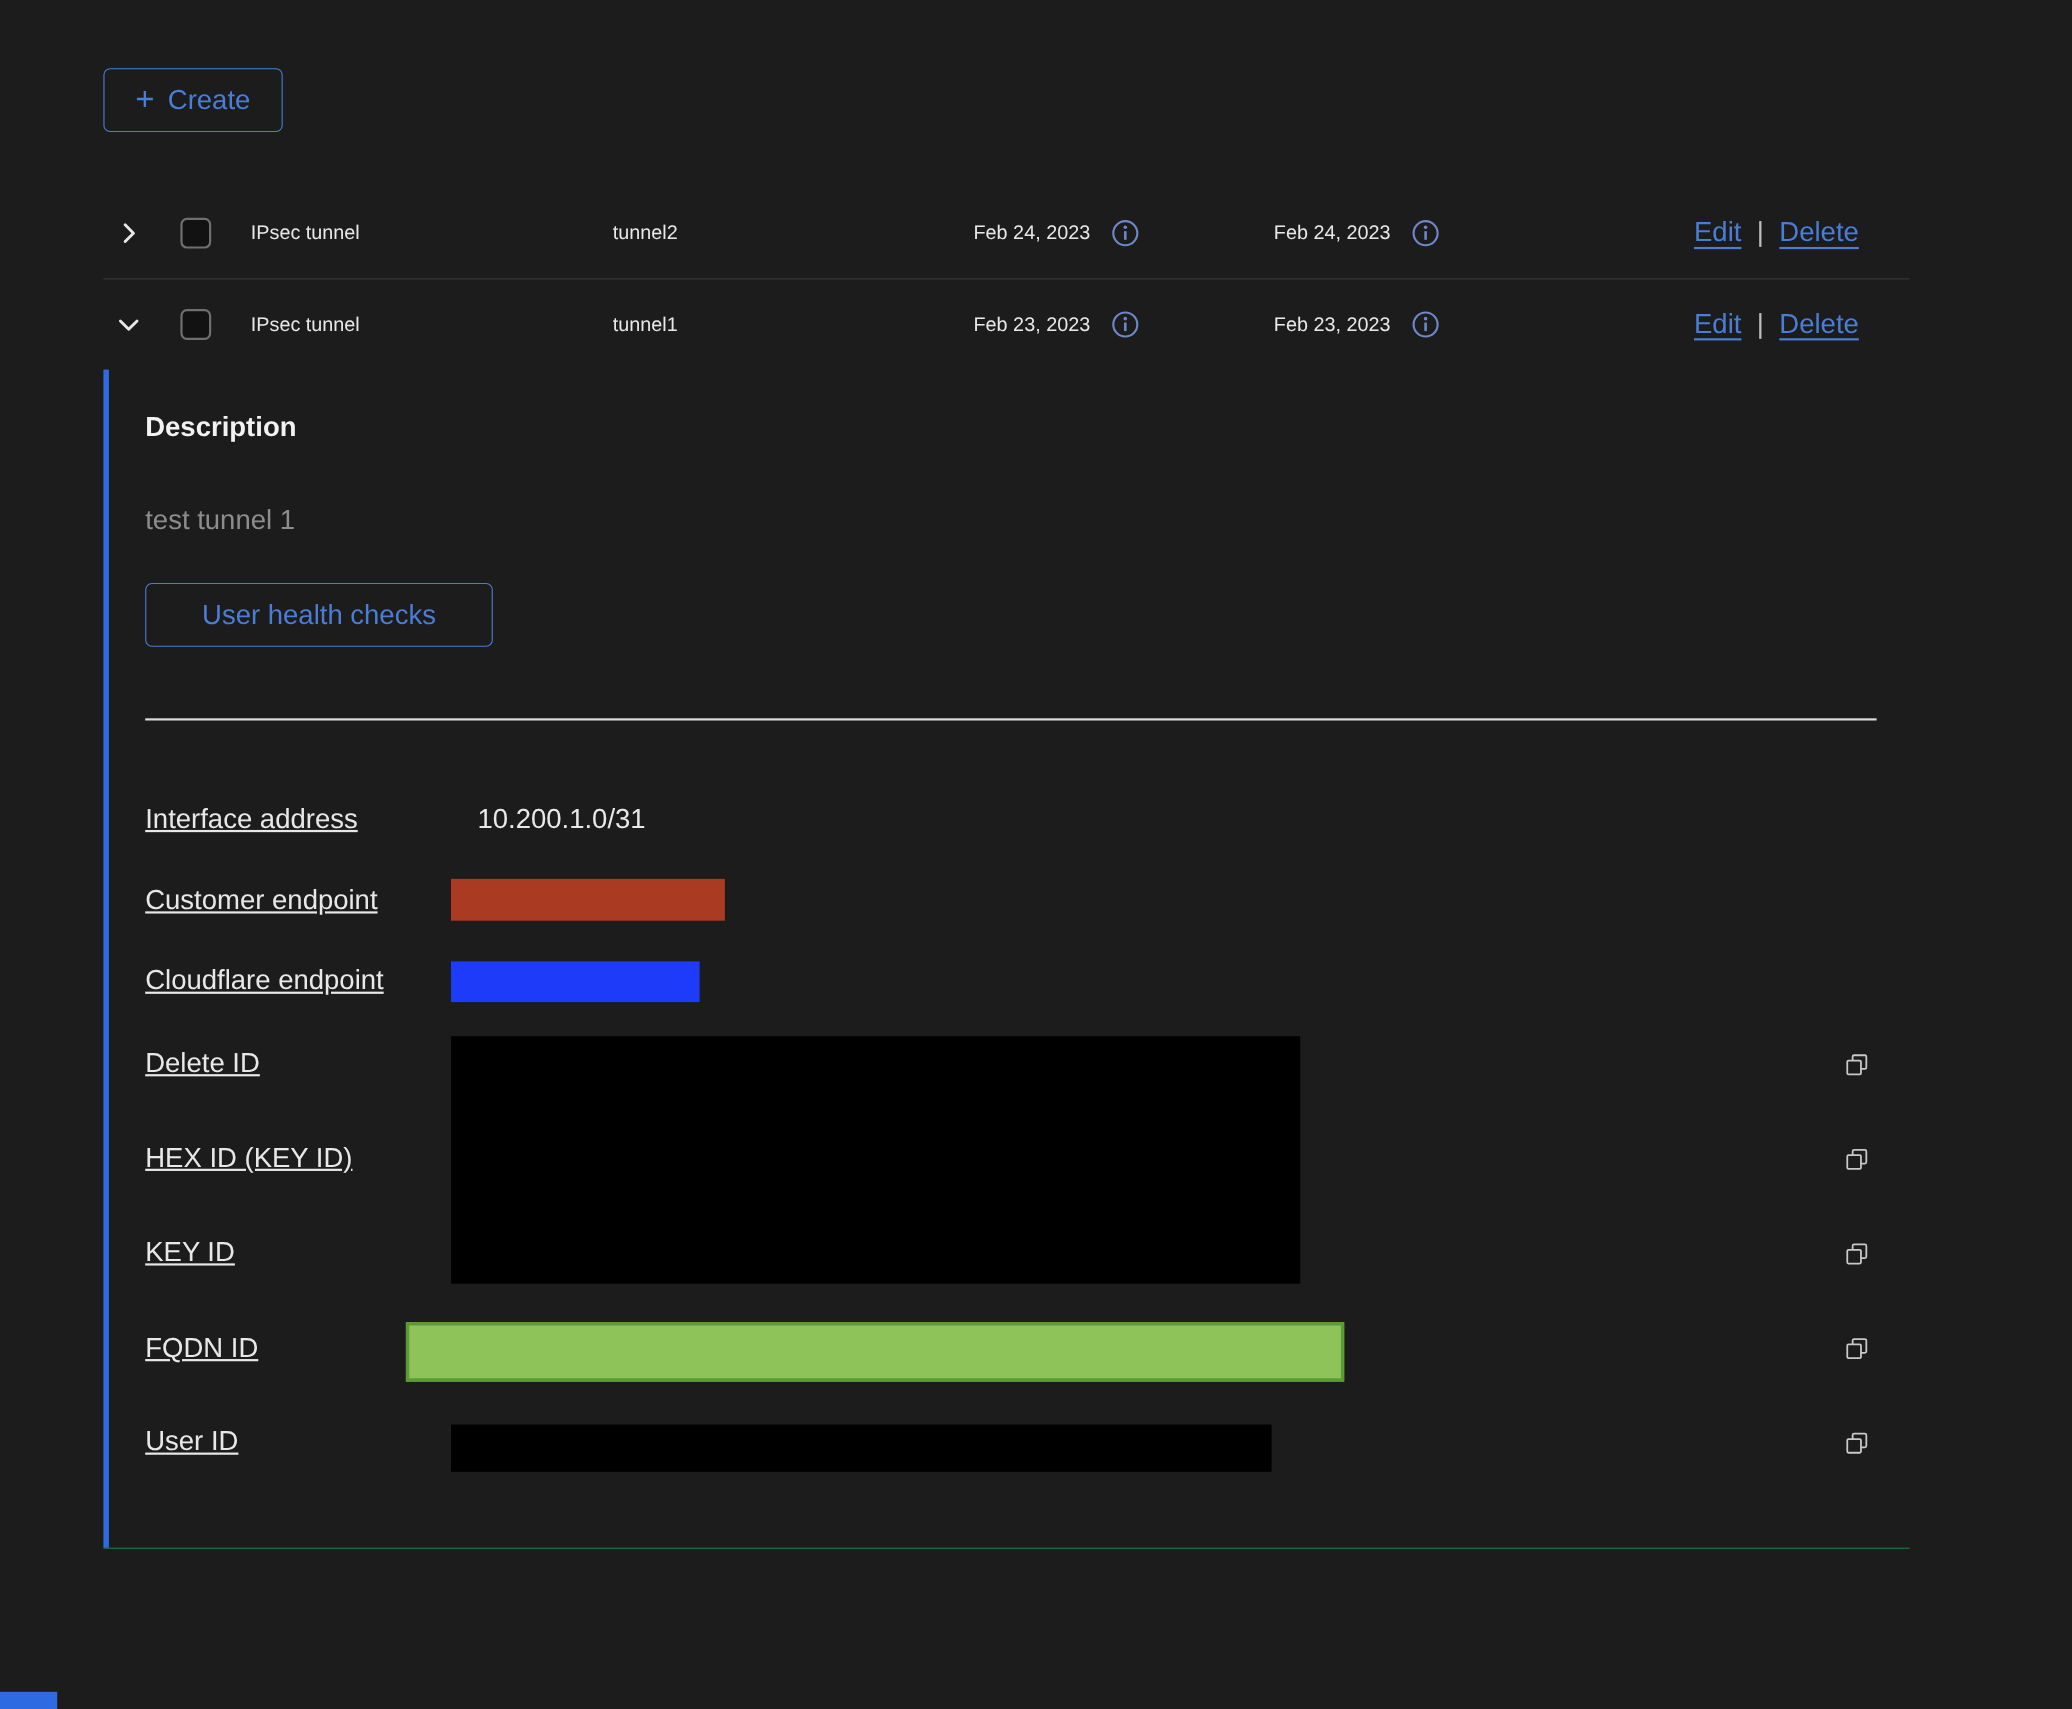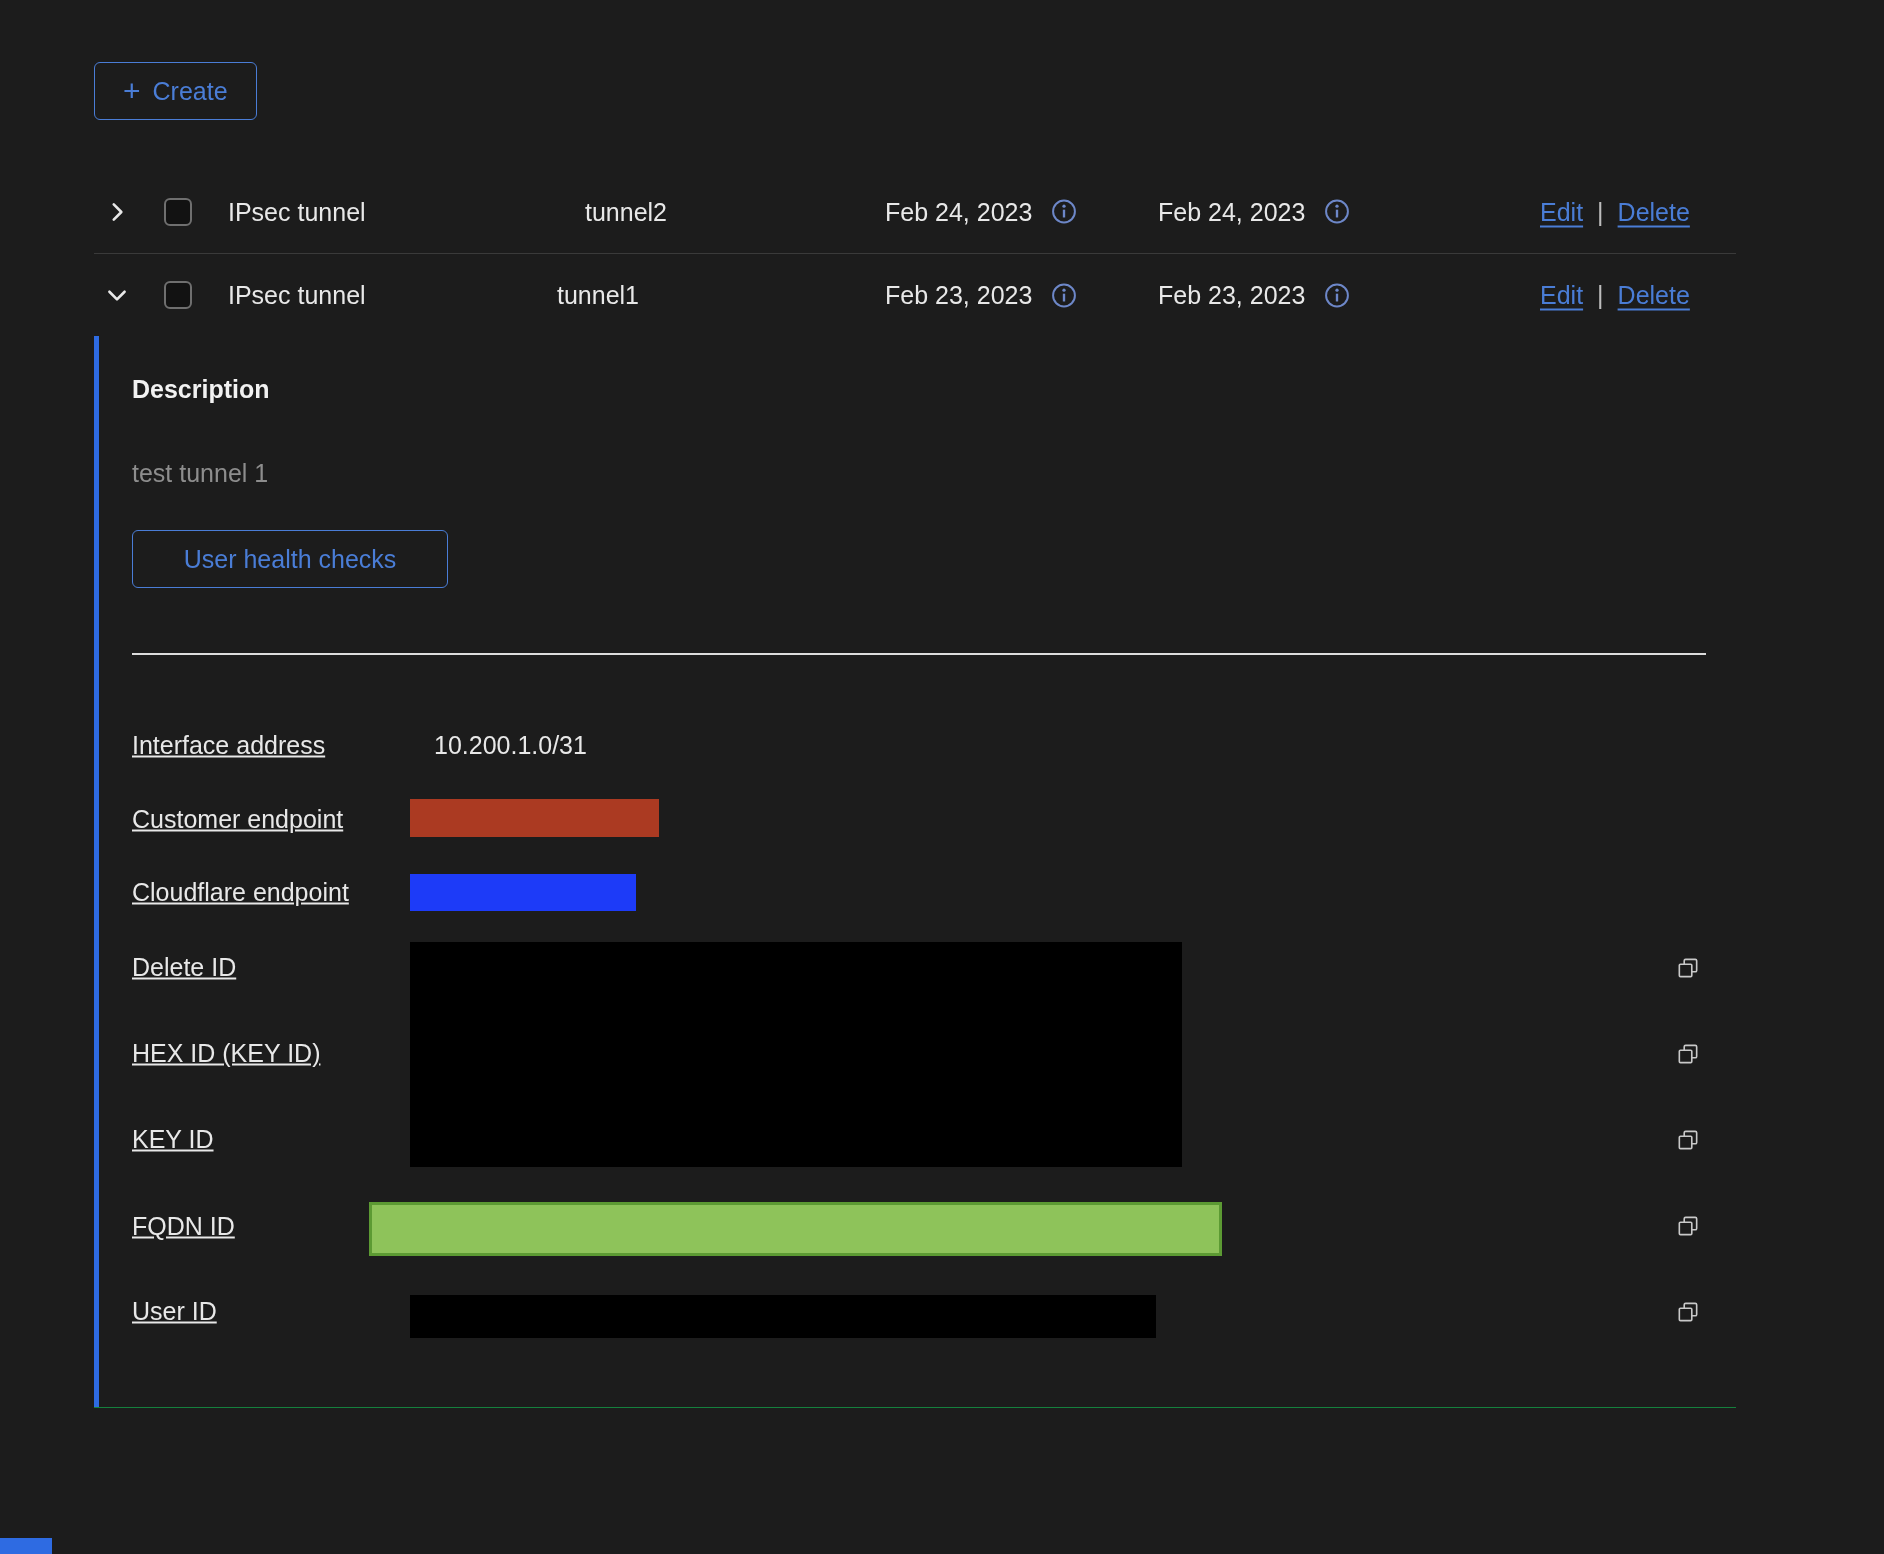--- a/index.html
+++ b/index.html
@@ -22,21 +22,21 @@
     font-family:"Liberation Sans", sans-serif;
   }
   .create-btn .plus { font-size:30px; line-height:1; font-weight:400; }
 
   
   .table { position:absolute; left:94px; top:170px; width:1642px; }
   .thead { position:relative; height:70px; border-bottom:1px solid #3a3a3a; }
   .trow  { position:relative; height:84px; border-bottom:1px solid #3a3a3a; }
   .trow.expanded-row { height:82px; border-bottom:none; }
   .hcell { position:absolute; top:50%; transform:translateY(-50%); font-size:25px; font-weight:bold; color:#f2f2f2; white-space:nowrap; }
-  .cell  { position:absolute; top:50%; transform:translateY(-50%); font-size:25px; color:#e8e8e8; white-space:nowrap; }
+  .cell  { position:absolute; top:50%; transform:translateY(-50%); font-size:18px; color:#e8e8e8; white-space:nowrap; }
   .date-cell { display:inline-flex; align-items:center; gap:18px; }
   .chevron-btn {
     position:absolute; left:6px; top:50%; transform:translateY(-50%);
     width:34px; height:34px; background:transparent; border:none; cursor:pointer;
     display:flex; align-items:center; justify-content:center;
   }
   .checkbox {
     position:absolute; left:70px; top:50%; transform:translateY(-50%);
     width:28px; height:28px; border:2px solid #6f6f6f; border-radius:6px;
     background:#121212; cursor:pointer;
@@ -90,21 +90,21 @@
 
 
   <div class="trow">
     <button class="chevron-btn">
       <svg width="26" height="26" viewBox="0 0 24 24" fill="none" stroke="#e8e8e8" stroke-width="2.4" stroke-linecap="round" stroke-linejoin="round">
           <polyline points="9 5 16 12 9 19"></polyline>
         </svg>
     </button>
     <button class="checkbox"></button>
     <div class="cell" style="left:134px">IPsec tunnel</div>
-    <div class="cell" style="left:491px">tunnel2</div>
+    <div class="cell" style="left:463px">tunnel2</div>
     <div class="cell date-cell" style="left:791px">
       <span>Feb 24, 2023</span>
       <button class="info-btn">
         <svg width="26" height="26" viewBox="0 0 20 20">
             <circle cx="10" cy="10" r="8.4" fill="none" stroke="#6d87c8" stroke-width="1.5"></circle>
             <rect x="9.1" y="8.6" width="1.8" height="6" fill="#6d87c8"></rect>
             <circle cx="10" cy="5.9" r="1.25" fill="#6d87c8"></circle>
           </svg>
       </button>
     </div>

